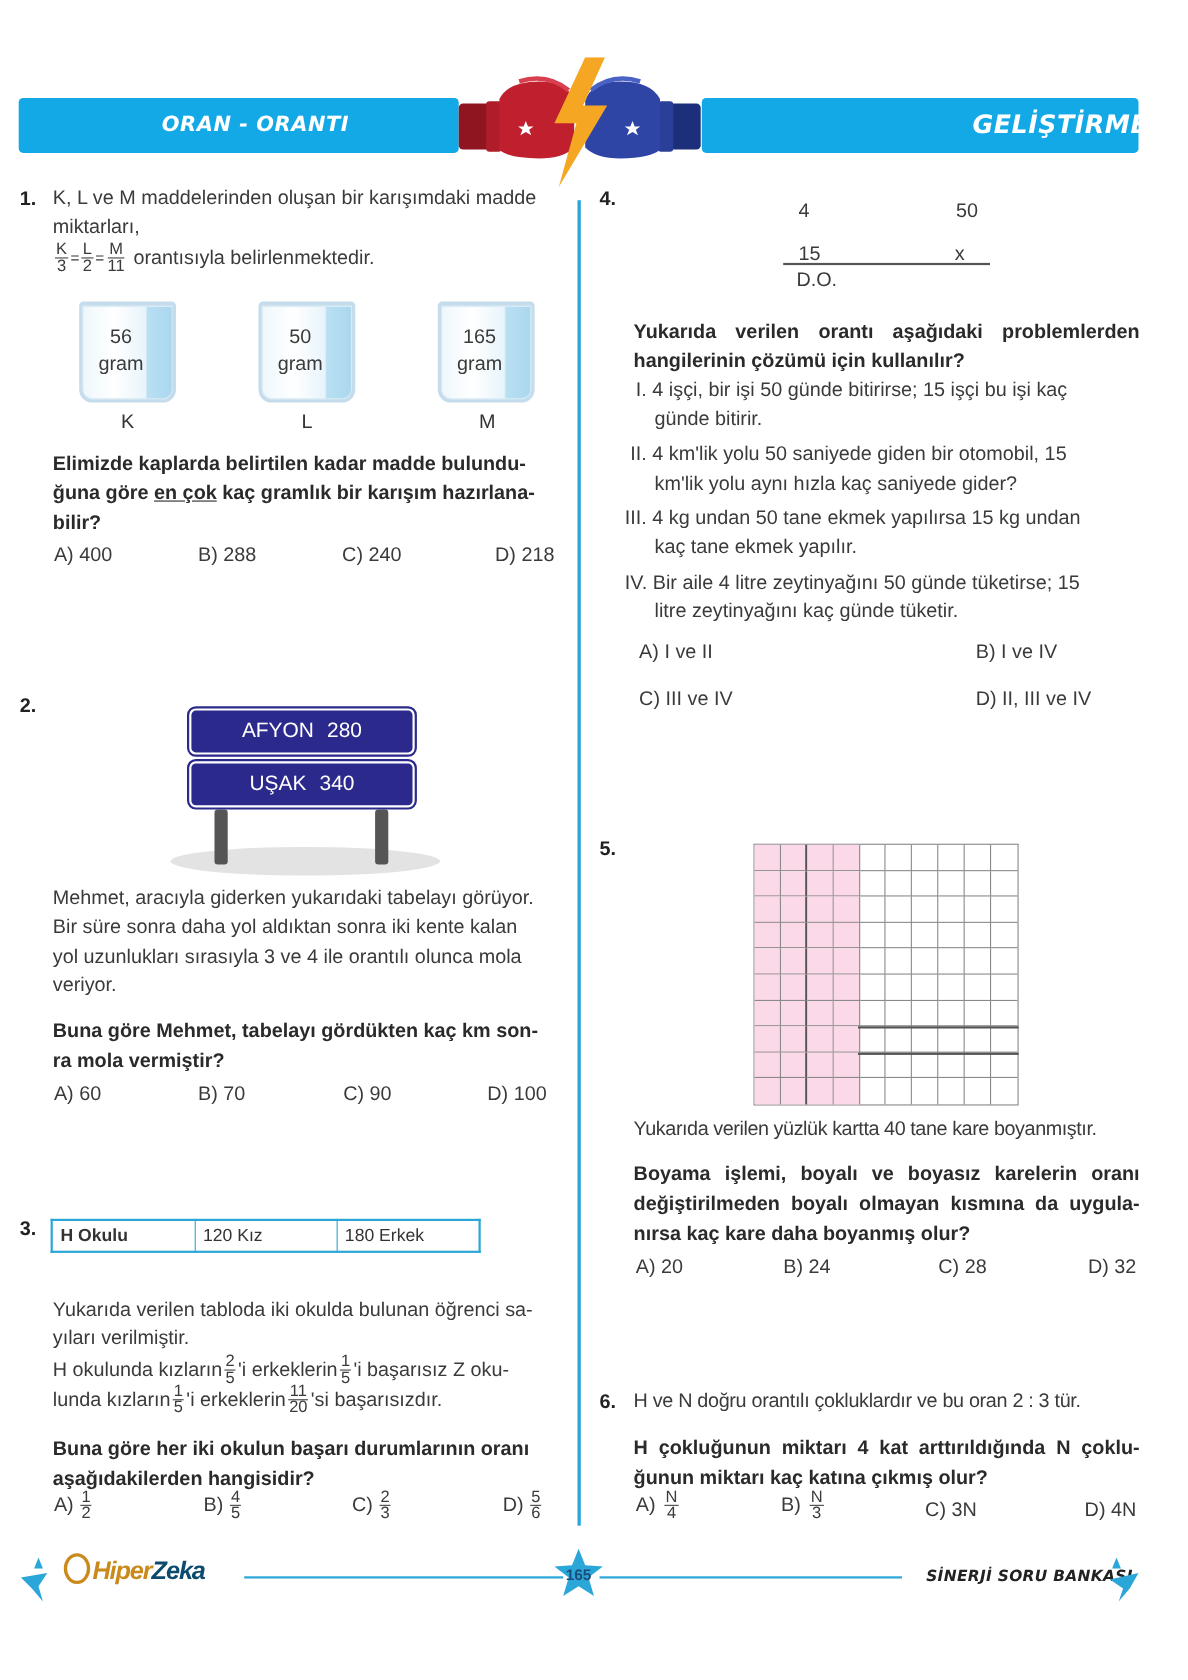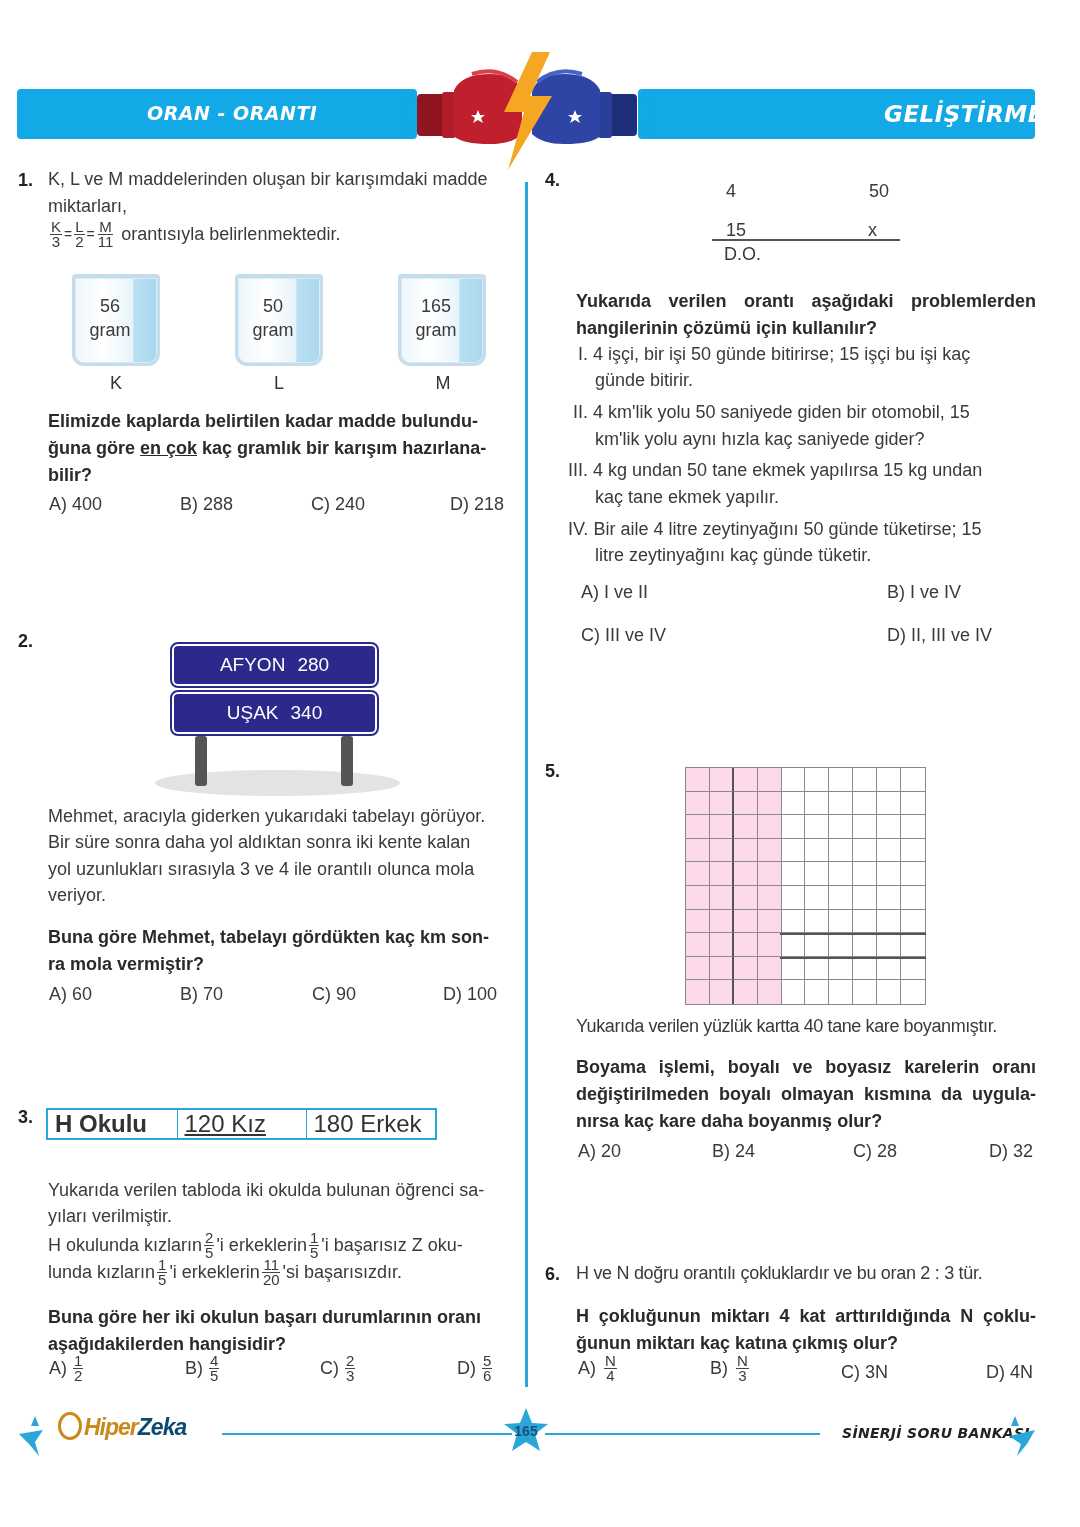--- a/index.html
+++ b/index.html
@@ -33,23 +33,23 @@
   .beaker .bl { position: absolute; width: 100%; text-align: center; font-size: 18px; color: #3a3a3a; line-height: 24px; top: 16px; left: -6px; }
   .blab { position: absolute; top: 373px; font-size: 18px; color: #333; width: 30px; text-align: center; }
 
   
   .sign { position: absolute; left: 172px; width: 205px; height: 42px; background: #2b2a8c; border: 2px solid #ffffff; outline: 2px solid #2b2a8c; border-radius: 6px; color: #fff; font-size: 19px; display: flex; align-items: center; justify-content: center; }
   .post { position: absolute; width: 12px; height: 50px; background: #555; border-radius: 3px; top: 736px; }
   .shadow { position: absolute; left: 155px; top: 770px; width: 245px; height: 26px; border-radius: 50%; background: #e3e3e3; }
 
   
   table.q3 { position: absolute; left: 46px; top: 1108px; border-collapse: collapse; border: 2px solid #2ba6d8; }
-  table.q3 td { border: 1.5px solid #2ba6d8; height: 29px; font-size: 24px; color: #333; padding: 0 7px; }
+  table.q3 td { border: 1.5px solid #2ba6d8; height: 29px; font-size: 16px; color: #333; padding: 0 7px; }
   table.q3 td.c1 { width: 130px; font-weight: bold; }
-  table.q3 td.c2 { width: 129px; text-decoration: underline; }
+  table.q3 td.c2 { width: 129px; }
   table.q3 td.c3 { width: 130px; }
 
   
   .prop-line { position: absolute; left: 712px; top: 239px; width: 188px; height: 1.5px; background: #555; }
 
   
   .grid { position: absolute; left: 685px; top: 767px; width: 241px; height: 238px; display: grid; grid-template-columns: repeat(10, 1fr); grid-template-rows: repeat(10, 1fr); border: 1.5px solid #888; }
   .grid .cell { border-right: 1.2px solid #8a8a8a; border-bottom: 1.2px solid #8a8a8a; }
   .grid .cell.painted { background: #fbd9e8; }
 

